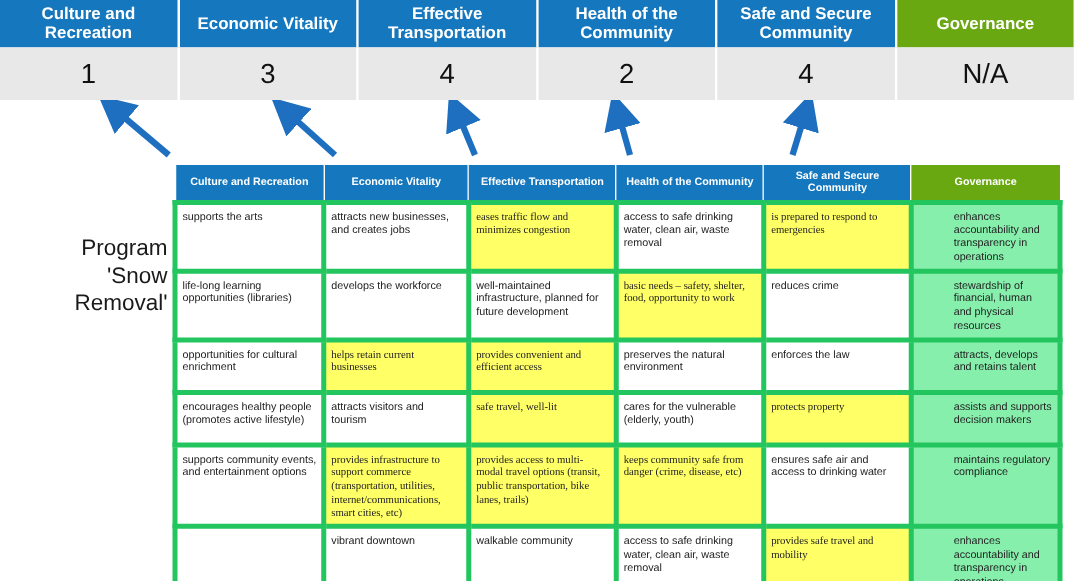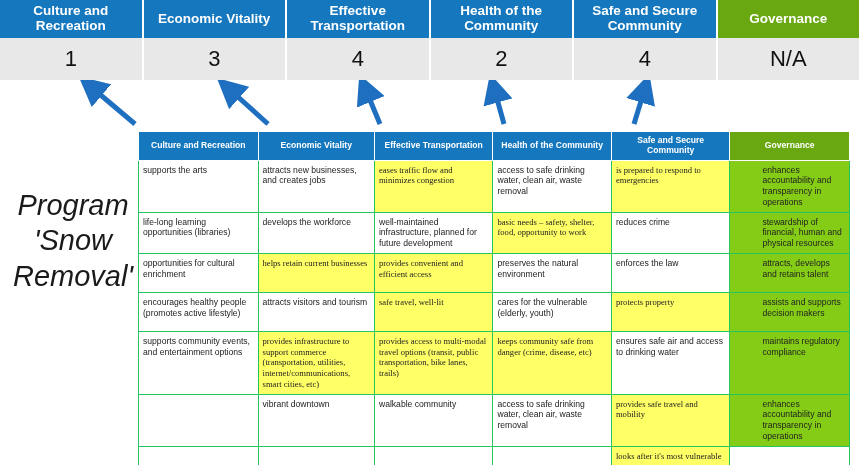--- a/index.html
+++ b/index.html
@@ -75,25 +75,24 @@
     width: 859px;
     height: 52px;
   }
 
   
   .caption {
     position: absolute;
     left: 12px;
     top: 188px;
     width: 122px;
-    font-size: 29px;
+    font-size: 18px;
     color: #1a1a1a;
     line-height: 1.22;
-    text-align: center;
-    font-style: italic;
+    text-align: right;
   }
 
   
   .matrix-wrap {
     position: absolute;
     left: 138px;
     top: 131px;
     width: 712px;
   }
   table.matrix {
@@ -114,30 +113,30 @@
   }
   table.matrix th.gov {
     background: #6aa812;
   }
   table.matrix td {
     font-size: 8.6px;
     color: #222222;
     background: #ffffff;
     padding: 4px 4px;
     line-height: 1.25;
-    border: 1px solid #22c55e;
+    border: 4px solid #22c55e;
     vertical-align: top;
     height: 30px;
   }
   table.matrix td.hl {
     background: #ffff66;
     font-family: Liberation Serif, serif;
   }
   table.matrix td.shade {
-    background: #84cc16;
+    background: #86efac;
     padding-left: 32px;
   }
   table.matrix td.empty {
     background: #ffffff;
   }
   .col0 { width: 113px; }
   .col1 { width: 110px; }
   .col2 { width: 112px; }
   .col3 { width: 112px; }
   .col4 { width: 112px; }

